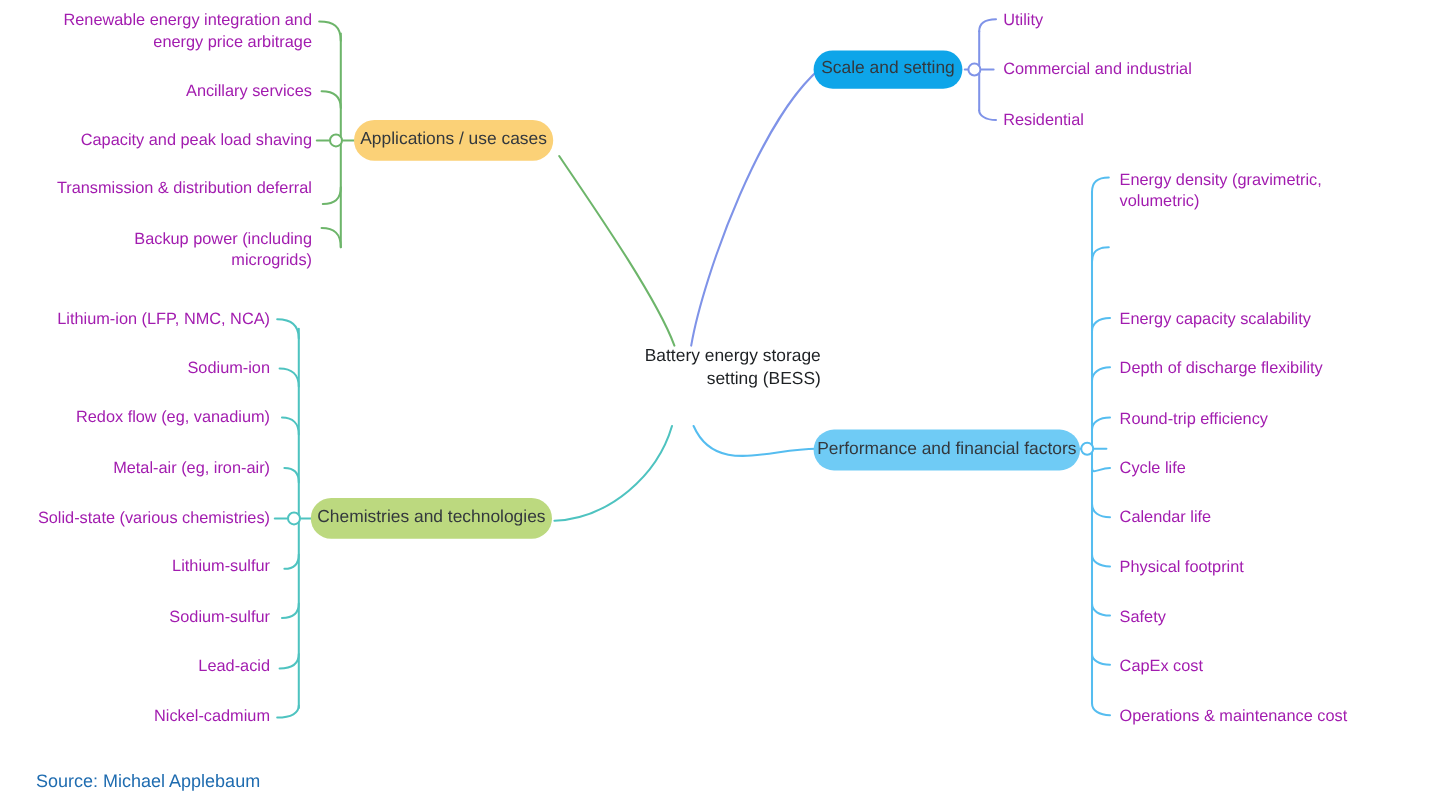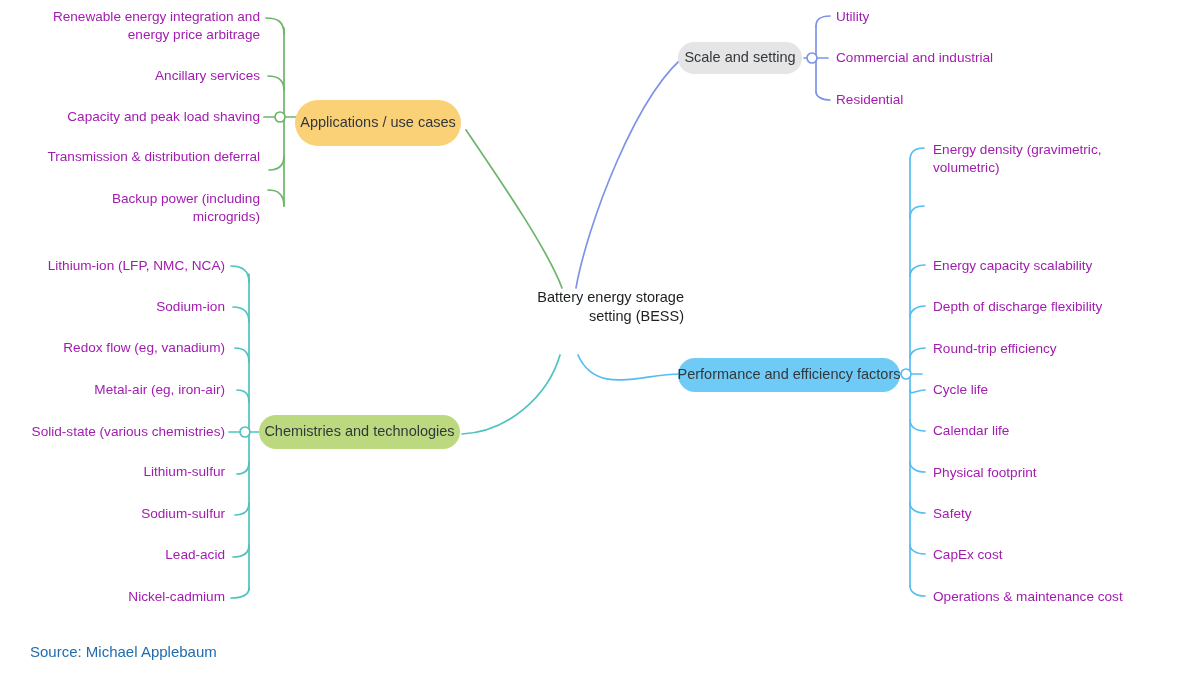--- a/index.html
+++ b/index.html
@@ -40,32 +40,32 @@
     border-radius: 999px;
     font-size: 14.5px;
     color: #33383d;
     line-height: 1.1;
     white-space: nowrap;
     padding: 0 16px;
     box-sizing: border-box;
   }
   .pill-applications {
     left: 295px;  top: 100px;
-    width: 166px; height: 46px;
+    width: 166px; height: 34px;
     background: #fbd177;
   }
   .pill-chemistries {
     left: 259px;  top: 415px;
     width: 201px; height: 34px;
     background: #bcd97f;
   }
   .pill-scale {
     left: 678px;  top: 42px;
     width: 124px; height: 32px;
-    background: #e5e5e5;
+    background: #0ea5e9;
   }
   .pill-performance {
     left: 678px;  top: 358px;
     width: 222px; height: 34px;
     background: #6fcbf5;
   }
 
   
   .root-label {
     position: absolute;
@@ -187,21 +187,21 @@
   <div class="pill pill-applications">
     <span>Applications / use cases</span>
   </div>
   <div class="pill pill-chemistries">
     <span>Chemistries and technologies</span>
   </div>
   <div class="pill pill-scale">
     <span>Scale and setting</span>
   </div>
   <div class="pill pill-performance">
-    <span>Performance and efficiency factors</span>
+    <span>Performance and financial factors</span>
   </div>
 
   <div class="leaf left-side" style="left:20px; top:8px; width:240px;">
     <div>Renewable energy integration and</div>
     <div>energy price arbitrage</div>
   </div>
   <div class="leaf left-side" style="left:20px; top:67px; width:240px;">
     <div>Ancillary services</div>
   </div>
   <div class="leaf left-side" style="left:20px; top:108px; width:240px;">

